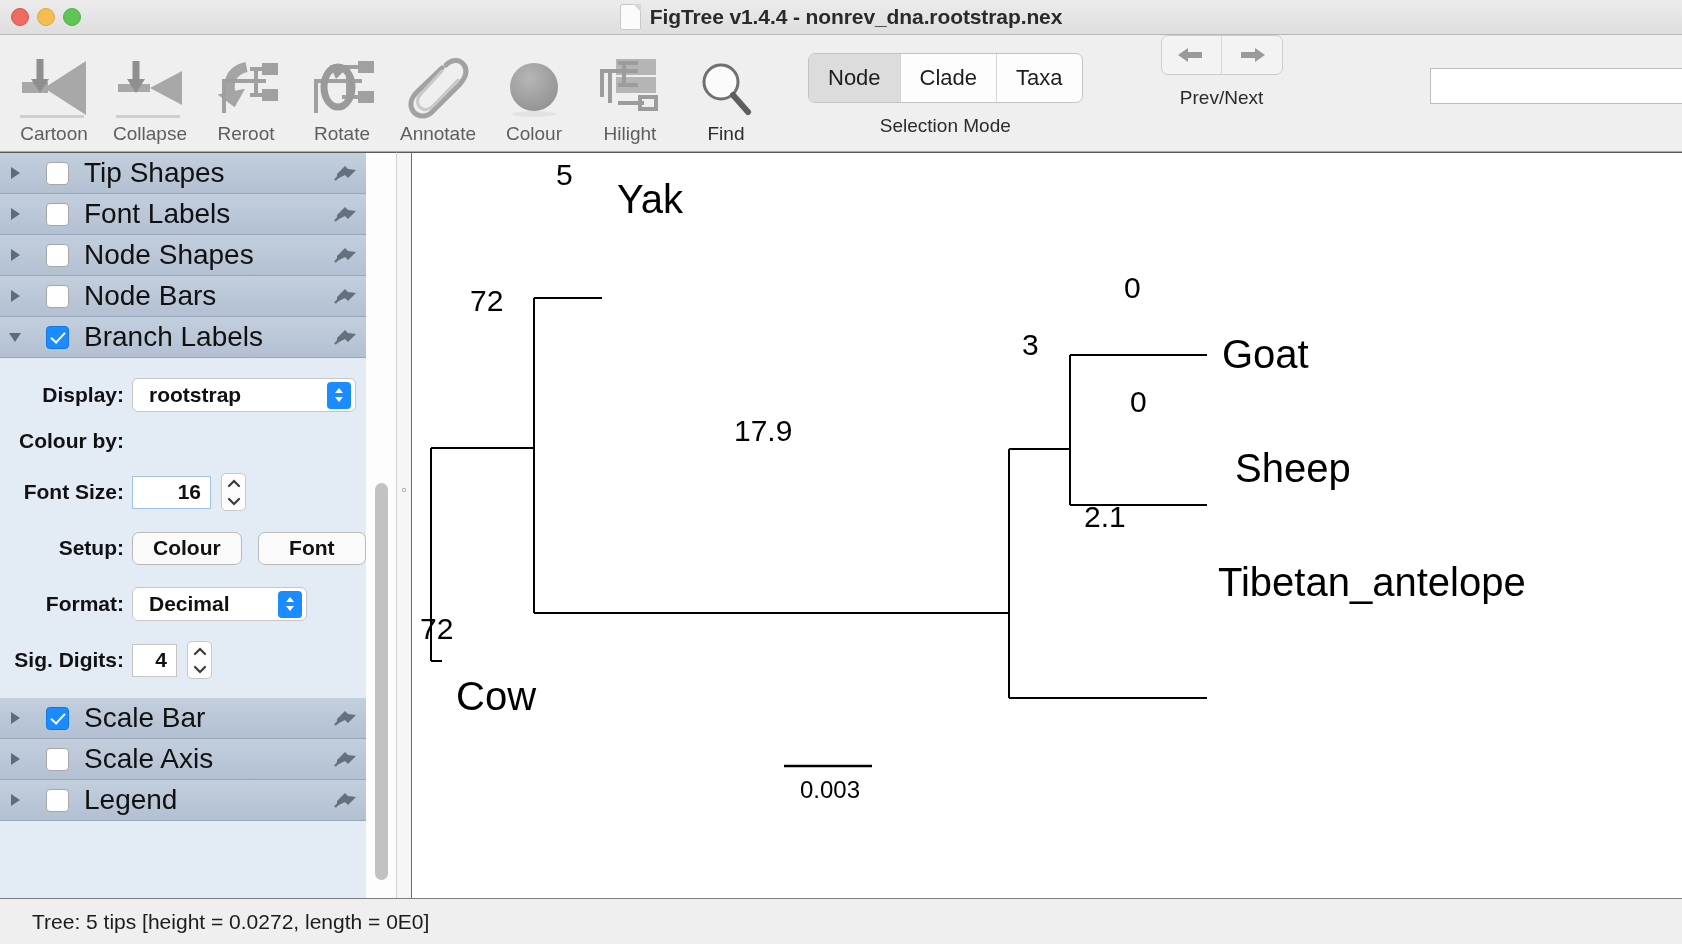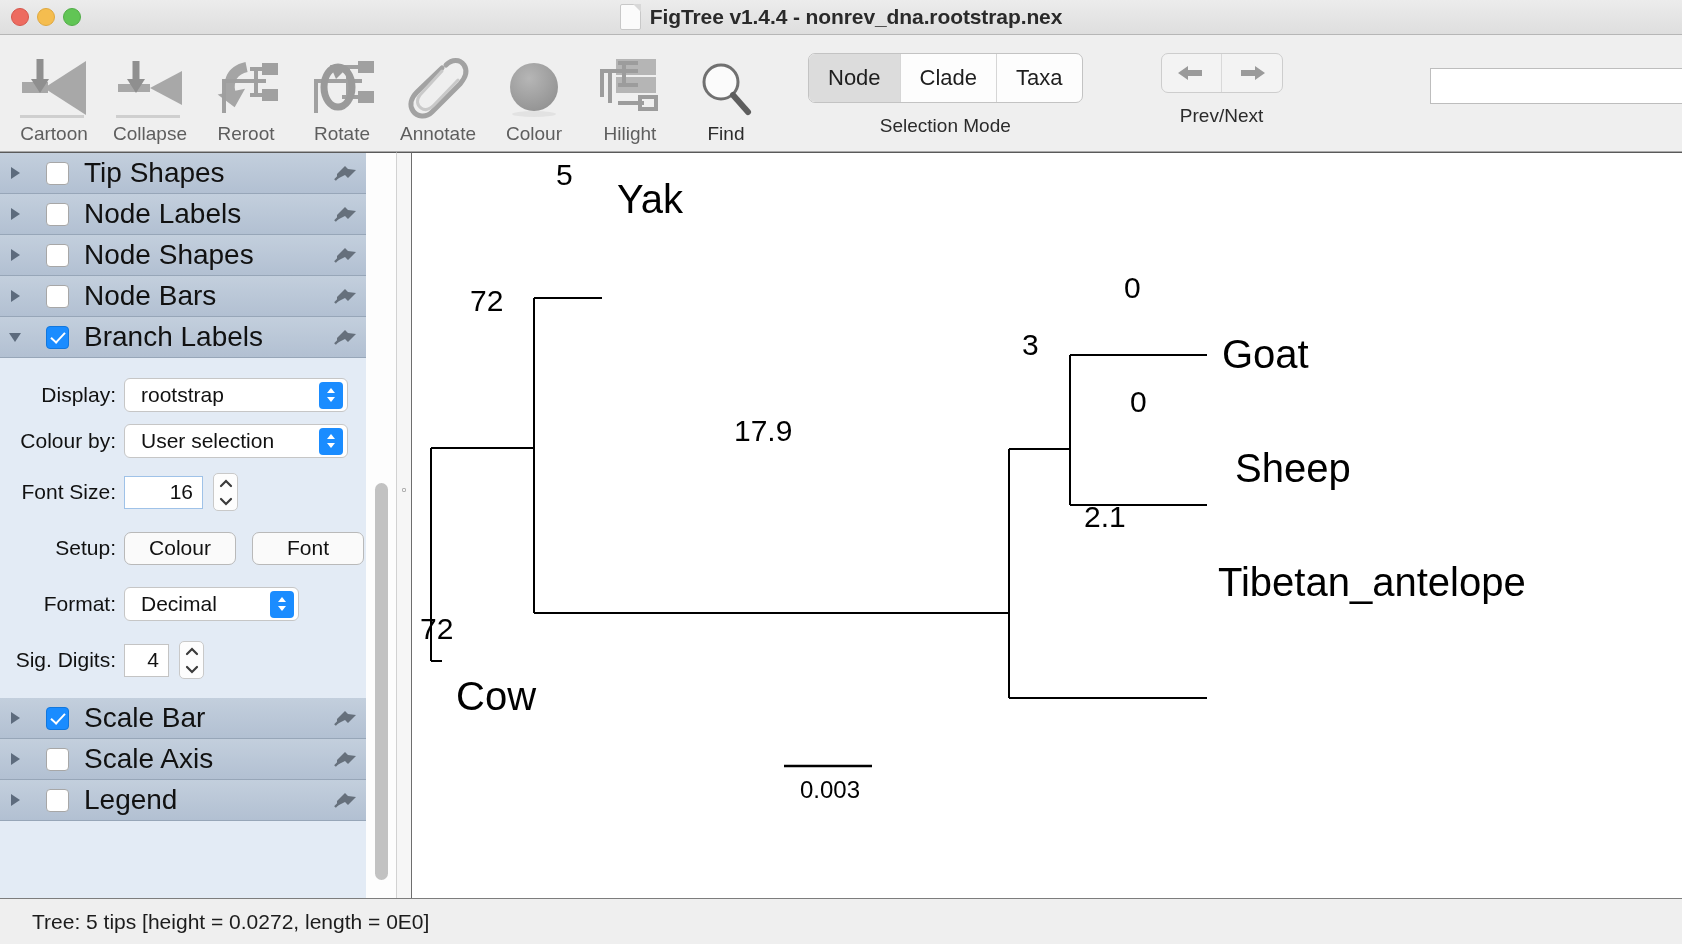--- a/index.html
+++ b/index.html
@@ -67,21 +67,21 @@
   }
   .seg-btn {
     padding: 0 19px; display: flex; align-items: center; justify-content: center;
     font-size: 22px; color: #1e1e1e; border-right: 1px solid #d6d6d6; cursor: default;
   }
   .seg-btn:last-child { border-right: none; }
   .seg-btn.active { background: #dcdcdc; }
   .seg-caption { font-size: 19px; color: #2b2b2b; margin-top: 12px; }
 
   
-  .pn-wrap { display: flex; flex-direction: column; align-items: center; margin-left: 78px; padding-top: 18px; }
+  .pn-wrap { display: flex; flex-direction: column; align-items: center; margin-left: 78px; }
   .pn {
     display: flex; border: 1px solid #cdcdcd; border-radius: 7px;
     background: #f3f3f3; height: 40px; align-items: center;
   }
   .pn-btn {
     width: 60px; height: 100%; display: flex; align-items: center; justify-content: center;
     border-right: 1px solid #d9d9d9; cursor: default;
   }
   .pn-btn:last-child { border-right: none; }
   .pn-caption { font-size: 19px; color: #2b2b2b; margin-top: 12px; }
@@ -115,21 +115,21 @@
     display: flex; align-items: center; justify-content: center; flex: 0 0 23px;
   }
   .cb.on { background: #1a8cff; border-color: #1277dd; }
   .cb.on::after {
     content: ""; width: 6px; height: 12px; margin-top: -3px;
     border: solid #ffffff; border-width: 0 2.6px 2.6px 0; transform: rotate(43deg);
   }
   .sect-label { font-size: 28px; color: #111111; margin-left: 15px; flex: 1; }
   .pin { width: 40px; display: flex; align-items: center; justify-content: center; }
 
-  .panel-body { background: #e3ebf5; padding: 14px 0 10px 0; }
+  .panel-body { background: #e3ebf5; padding: 14px 0 10px 8px; font-weight: bold; }
   .frow { display: flex; align-items: center; height: 46px; }
   .flabel { font-size: 21px; color: #111; text-align: right; width: 116px; flex: 0 0 116px; }
   .popup {
     height: 34px; background: #ffffff; border-radius: 6px;
     border: 1px solid #c6c6c6; display: flex; align-items: center;
     padding: 0 4px 0 16px; position: relative; margin-left: 8px; cursor: default;
   }
   .popup-text { font-size: 21px; color: #111; flex: 1; }
   .stepper-blue {
     width: 24px; height: 27px; background: #1a8cff; border-radius: 4px;
@@ -372,21 +372,21 @@
         </div>
       </div>
 
       <div class="sect-row">
         <div class="tri">
           <svg width="16" height="16" viewBox="0 0 16 16">
               <polygon points="4,2 13,8 4,14" fill="#5d6b7d"></polygon>
             </svg>
         </div>
         <div class="cb"></div>
-        <div class="sect-label">Node Labels</div>
+        <div class="sect-label">Font Labels</div>
         <div class="pin">
           <svg width="28" height="20" viewBox="0 0 28 20">
               <path d="M5 11 L13 3 L16 6 L24 7 L16 15 L13 12 L5 16 Z" fill="#66707c"></path>
               <line x1="3" y1="17" x2="11" y2="9" stroke="#66707c" stroke-width="2.4"></line>
             </svg>
         </div>
       </div>
 
       <div class="sect-row">
         <div class="tri">
@@ -446,29 +446,20 @@
               <svg width="14" height="20" viewBox="0 0 14 20">
                   <polygon points="7,3 11,8 3,8" fill="#fff"></polygon>
                   <polygon points="7,17 11,12 3,12" fill="#fff"></polygon>
                 </svg>
             </span>
           </div>
         </div>
 
         <div class="frow">
           <div class="flabel">Colour by:</div>
-          <div class="popup" style="width:224px">
-            <span class="popup-text">User selection</span>
-            <span class="stepper-blue">
-              <svg width="14" height="20" viewBox="0 0 14 20">
-                  <polygon points="7,3 11,8 3,8" fill="#fff"></polygon>
-                  <polygon points="7,17 11,12 3,12" fill="#fff"></polygon>
-                </svg>
-            </span>
-          </div>
         </div>
 
         <div class="frow" style="height:56px">
           <div class="flabel">Font Size:</div>
           <div class="numfield" style="width:79px">16</div>
           <div class="stepper-plain">
             <svg width="14" height="9" viewBox="0 0 14 9">
                 <polyline points="2,7 7,2 12,7" fill="none" stroke="#3b3b3b" stroke-width="2.2" stroke-linecap="round"></polyline>
               </svg>
             <svg width="14" height="9" viewBox="0 0 14 9">

